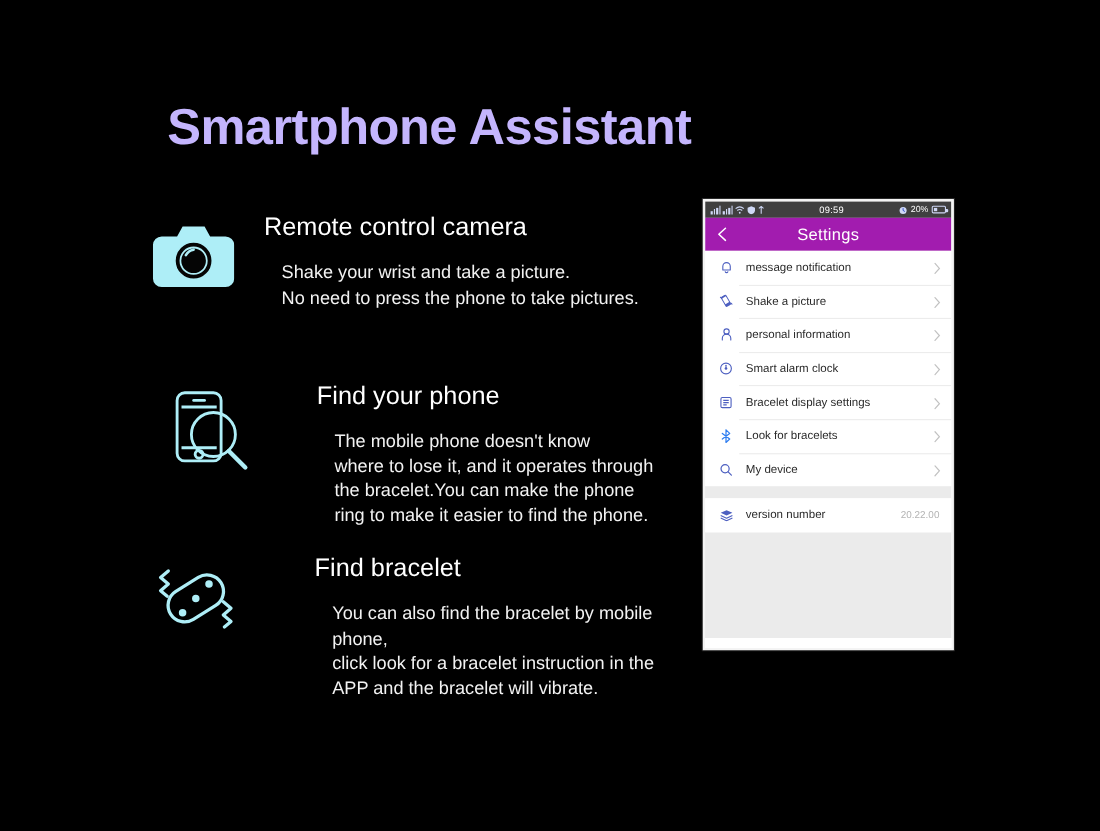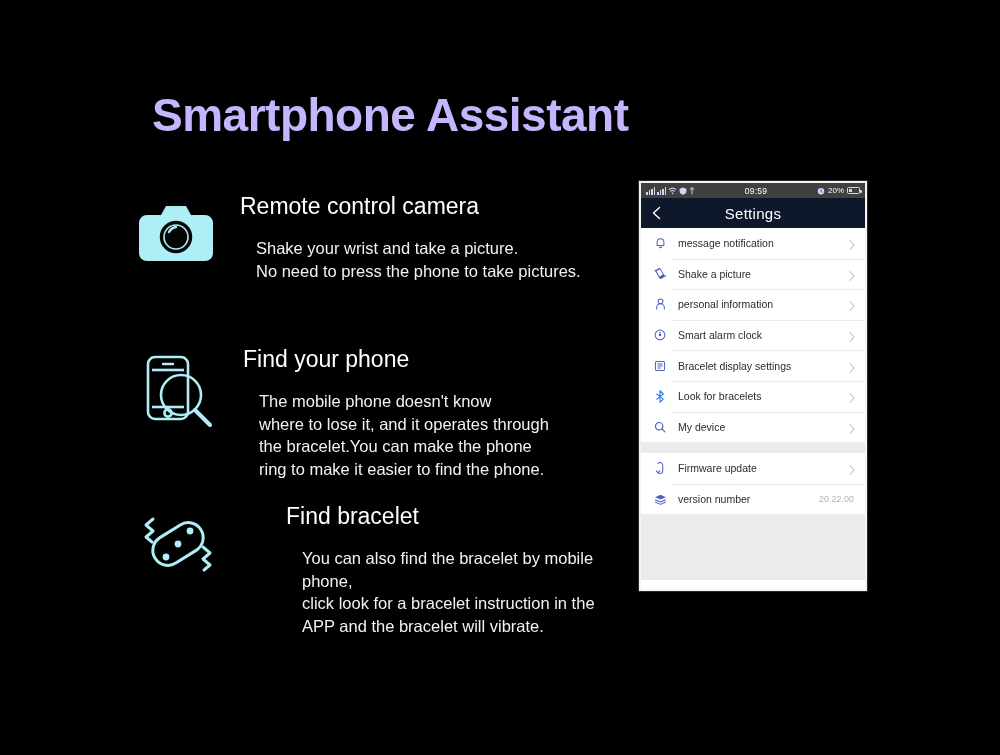--- a/index.html
+++ b/index.html
@@ -36,21 +36,21 @@
     left: 130px;
     top: 190px;
     width: 500px;
   }
   .feature {
     position: absolute;
     display: flex;
     align-items: flex-start;
   }
   .feature-1 { top: 0px; left: 0px; }
-  .feature-2 { top: 155px; left: 3px; }
+  .feature-2 { top: 155px; left: 16px; gap: 32px; }
   .feature-3 { top: 310px; left: 2px; gap: 44px; }
 
   .feature-icon {
     width: 92px;
     min-width: 92px;
     height: 88px;
     display: flex;
     align-items: center;
     justify-content: center;
   }
@@ -135,21 +135,21 @@
     width: 1.5px; height: 3px; background: #cfd8f5; border-radius: 0 1px 1px 0;
   }
   .battery i {
     position: absolute; left: 1px; top: 1px; bottom: 1px;
     width: 3px; background: #cfd8f5; display: block;
   }
 
   
   .nav-bar {
     height: 30px;
-    background: #0f172a;
+    background: #a21caf;
     display: flex;
     align-items: center;
     position: relative;
   }
   .nav-back {
     position: absolute;
     left: 9px;
     top: 50%;
     transform: translateY(-50%);
     width: 14px; height: 14px;
@@ -434,34 +434,20 @@
           <svg width="8" height="12" viewBox="0 0 8 12">
               <path d="M2 1.5 L6 6 L2 10.5" fill="none" stroke="#c2c2c2" stroke-width="1.1" stroke-linecap="round"></path>
             </svg>
         </span>
       </div>
     </div>
 
     <div class="group-gap"></div>
 
     <div class="list-group">
-      <div class="list-row">
-        <span class="row-icon">
-          <svg width="11" height="13" viewBox="0 0 12 14" fill="none" stroke="#4d5fc0" stroke-width="1.1" stroke-linecap="round">
-            <path d="M3.2 1.4 A3 3 0 0 1 8.4 3.6 V10 A2.6 2.6 0 0 1 3.4 11"></path>
-            <path d="M1.4 9.6 L3.4 11.8 L5.4 9.6"></path>
-          </svg>
-        </span>
-        <span class="row-label">Firmware update</span>
-        <span class="row-chevron">
-          <svg width="8" height="12" viewBox="0 0 8 12">
-              <path d="M2 1.5 L6 6 L2 10.5" fill="none" stroke="#c2c2c2" stroke-width="1.1" stroke-linecap="round"></path>
-            </svg>
-        </span>
-      </div>
 
       <div class="list-row">
         <span class="row-icon">
           <svg width="13" height="11" viewBox="0 0 14 12" fill="none" stroke="#4d5fc0" stroke-width="1.1" stroke-linejoin="round">
             <path d="M7 0.9 L12.8 3.5 L7 6.1 L1.2 3.5 Z" fill="#4d5fc0" stroke="none"></path>
             <path d="M1.2 6.2 L7 8.8 L12.8 6.2"></path>
             <path d="M1.2 8.7 L7 11.3 L12.8 8.7"></path>
           </svg>
         </span>
         <span class="row-label">version number</span>

